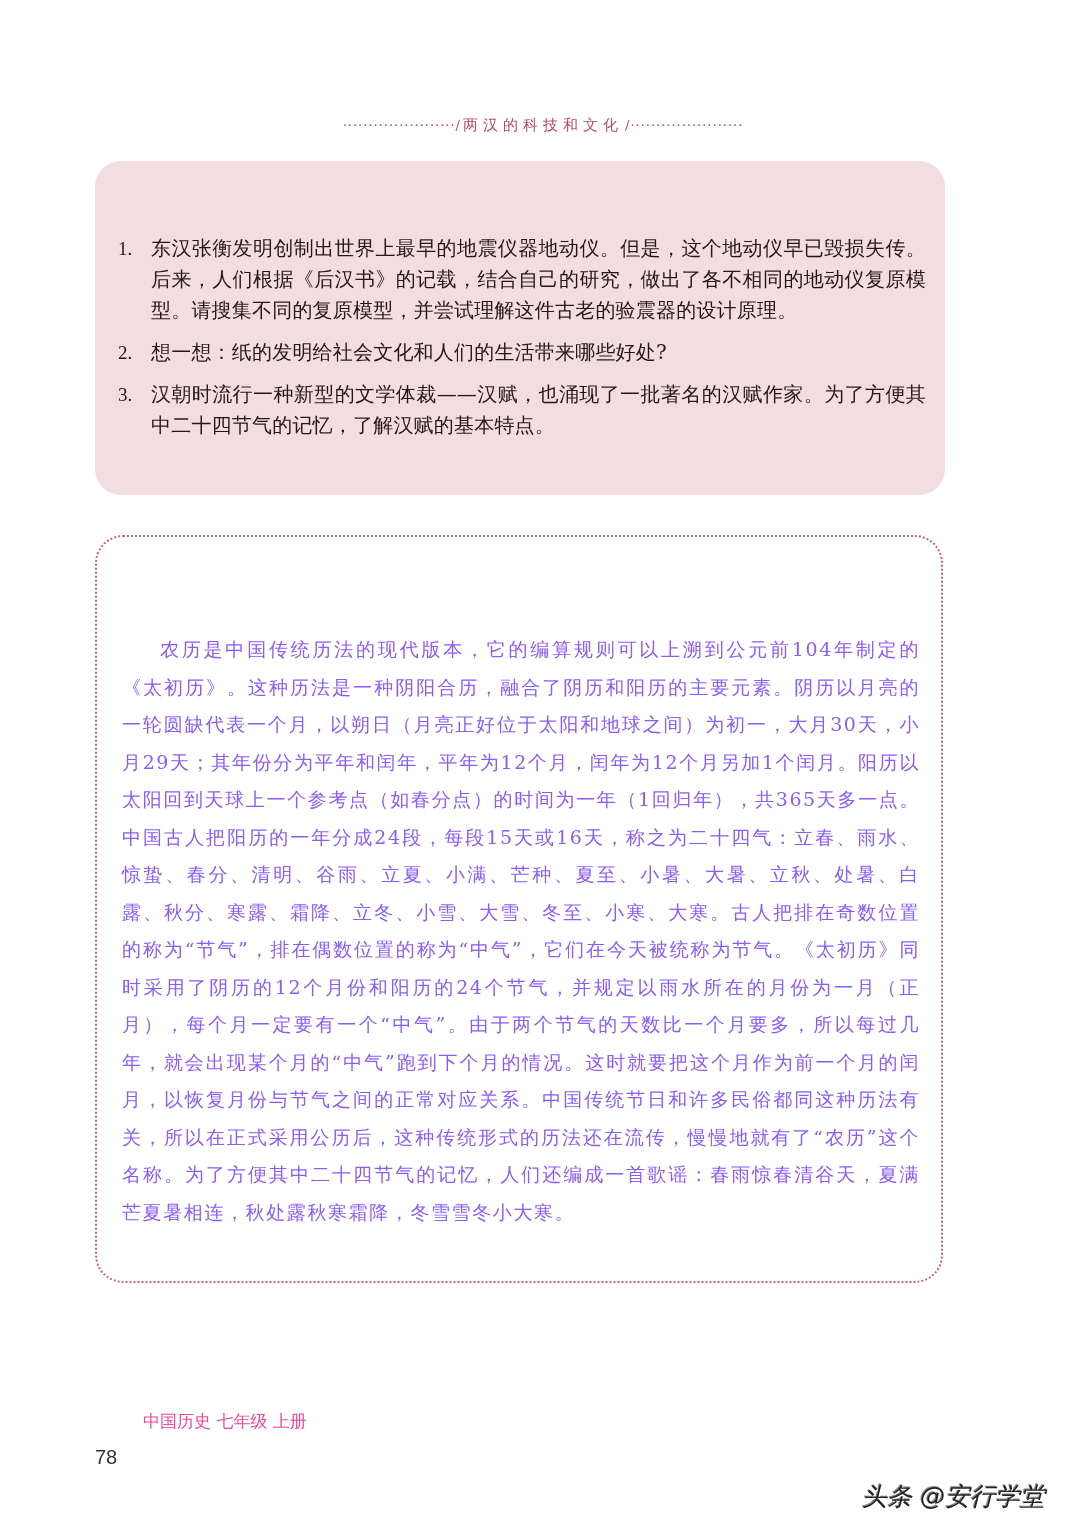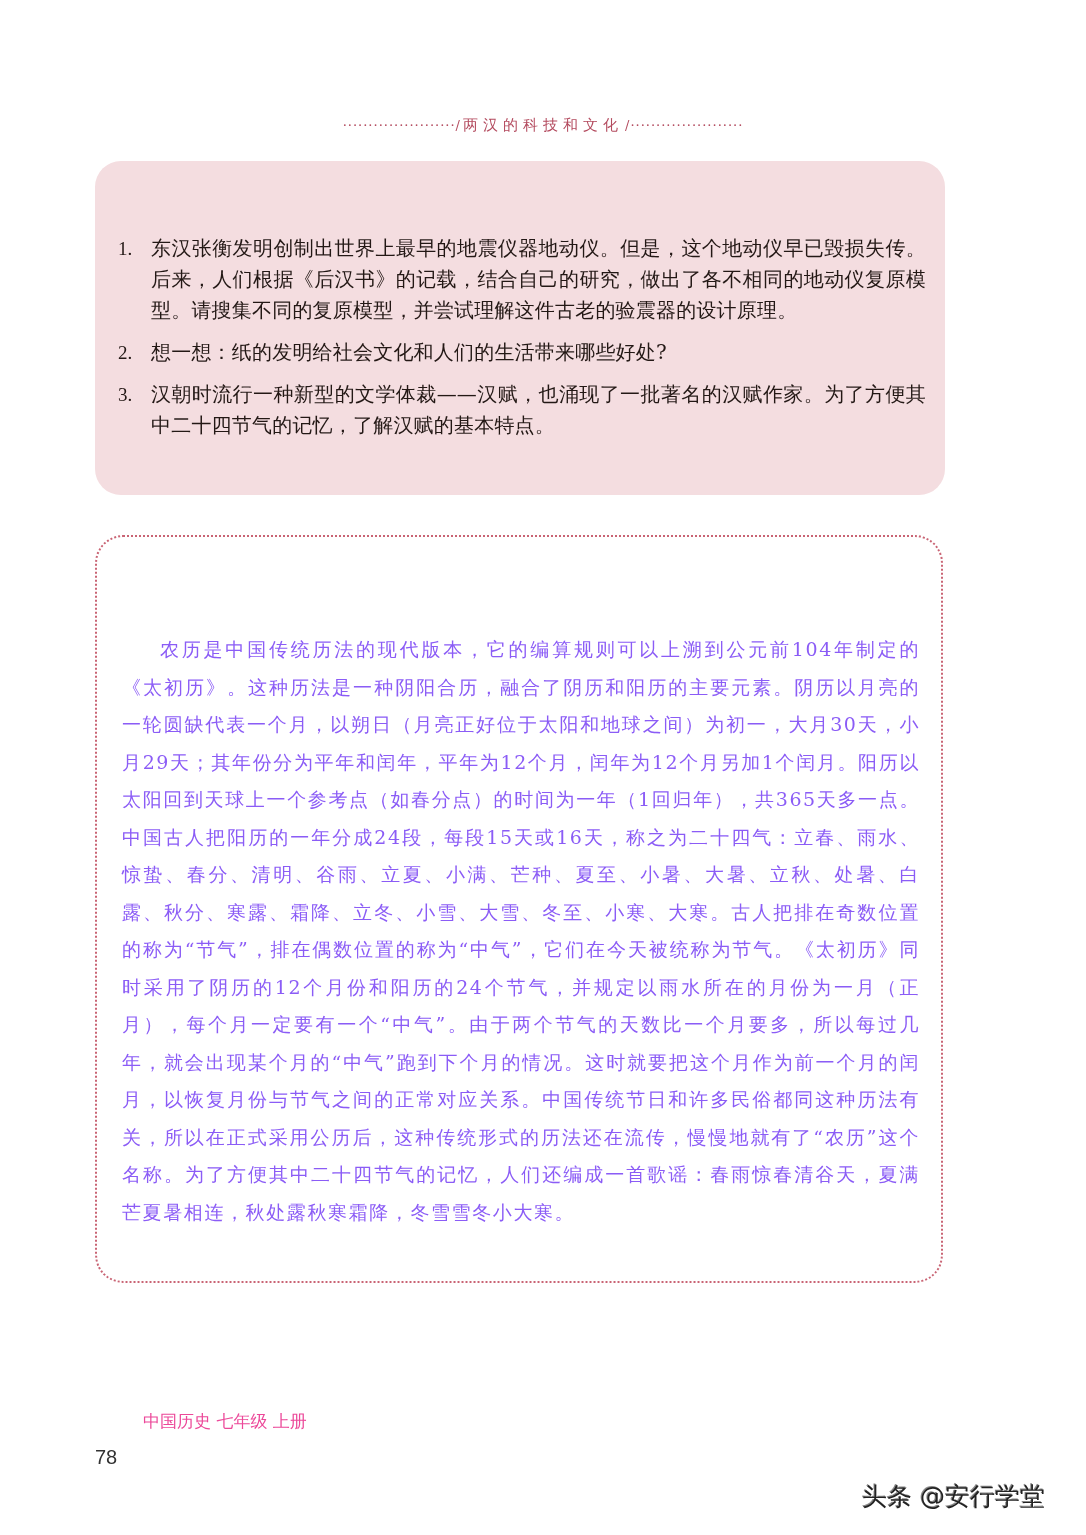--- a/index.html
+++ b/index.html
@@ -50,21 +50,21 @@
 
   .footer-page {
     position: absolute; left: 95px; top: 1400px; font-family: "Liberation Sans", sans-serif;
     font-size: 20px; color: #333; margin-top: 46px;
   }
   .footer-book {
     position: absolute; left: 143px; top: 1401px; font-size: 17px; color: #ec4899; margin-top: 9px;
   }
   .watermark {
     position: absolute; left: 862px; top: 1480px; font-family: "DejaVu Sans", sans-serif;
-    font-size: 25px; color: #222; text-shadow: 1px 1px 0 #ffffff, -1px -1px 0 #888;
+    font-size: 25px; color: #222; text-shadow: 1px 1px 0 #ffffff, -1px -1px 0 #888; font-style: italic;
   }
 </style>
 </head>
 <body>
 
 <div class="running-header">
   <span class="dots">······················/</span><span class="title">两汉的科技和文化</span><span class="dots">/······················</span>
 </div>
 
 <section class="activity-box">

